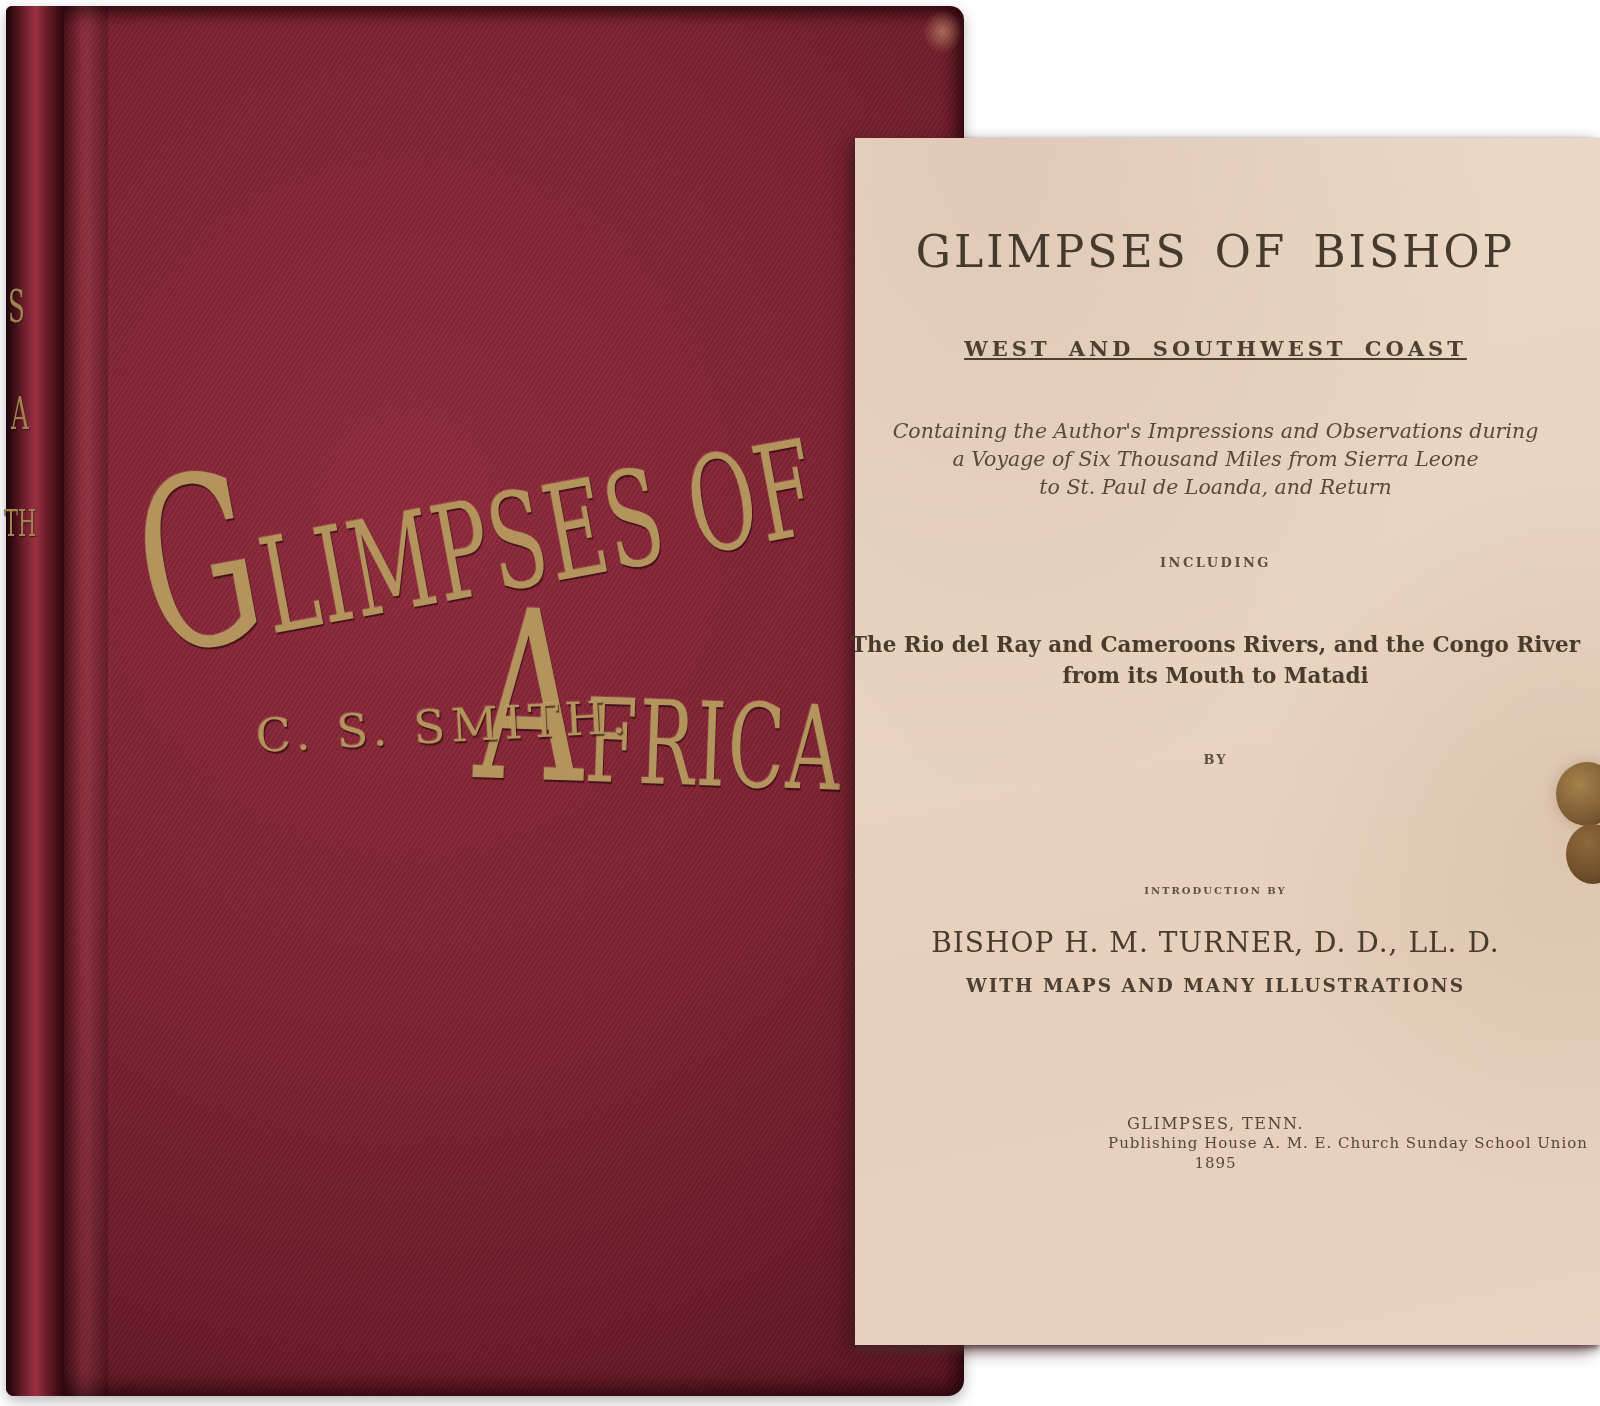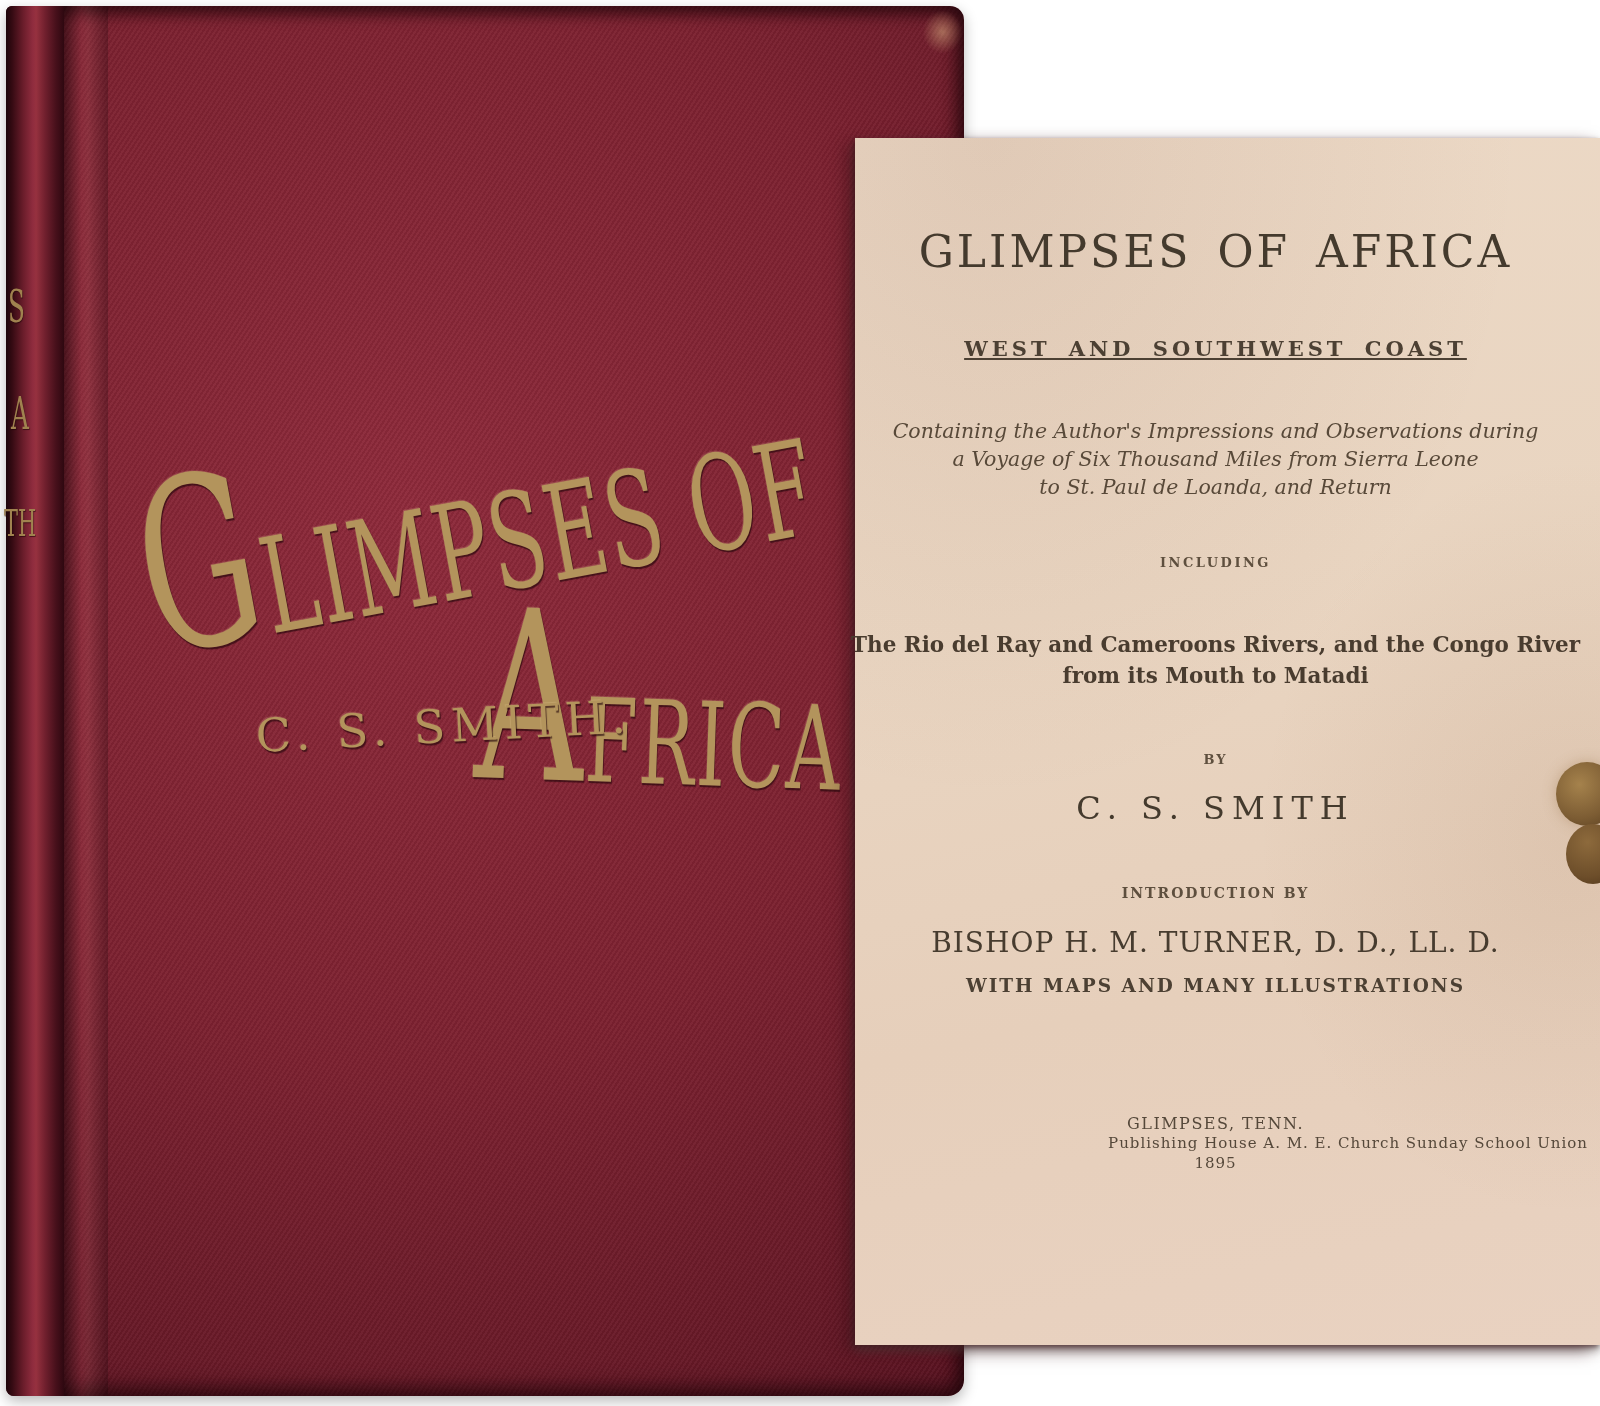--- a/index.html
+++ b/index.html
@@ -77,21 +77,21 @@
       0 5px 9px rgba(95,88,82,0.55);
   }
   .pg { position:absolute; left:-12px; width:745px; text-align:center; color:#4a3e32; }
   .pg-title     { top:88px;  font-size:44px;   letter-spacing:3px; word-spacing:9px; color:#443a2d; }
   .pg-subtitle  { top:198px; font-size:21px;   font-weight:bold; letter-spacing:4px; word-spacing:7px; color:#4c4033;text-decoration:underline; }
   .pg-desc      { top:279px; font-size:20.5px; font-style:italic; line-height:28px; color:#584939; }
   .pg-including { top:417px; font-size:13px;   font-weight:bold; letter-spacing:2.5px; color:#5e4f3e; }
   .pg-inctext   { top:491px; font-size:21.5px; font-weight:bold; line-height:31px; color:#493c2f; }
   .pg-by        { top:614px; font-size:13px;   font-weight:bold; letter-spacing:2px; color:#5e4f3e; }
   .pg-author    { top:651px; font-size:32px;   letter-spacing:7px; color:#443a2d; }
-  .pg-introby   { top:747px; font-size:14px;   font-weight:bold; letter-spacing:2px; color:#5e4f3e; }
+  .pg-introby   { top:747px; font-size:10px;   font-weight:bold; letter-spacing:2px; color:#5e4f3e; }
   .pg-bishop    { top:788px; font-size:28px;   letter-spacing:1px; color:#473c2f; }
   .pg-maps      { top:837px; font-size:18.5px; font-weight:bold; letter-spacing:2px; color:#4c4033; }
   .pg-city      { top:976px; font-size:16px;   letter-spacing:1.5px; color:#55483a; }
   .pg-publisher { top:996px; font-size:15px;   letter-spacing:1px;   color:#55483a;text-align:right; }
   .pg-year      { top:1016px;font-size:15px;   letter-spacing:1px;   color:#55483a; }
 
   
   .thumb-lobe { position:absolute; border-radius:50%; z-index:6; filter:blur(0.6px); }
   #thumb-lobe-1 {
     right:-18px; top:624px; width:62px; height:64px;
@@ -122,40 +122,39 @@
     </div>
 
     <div class="cover-line gold" id="cover-line2">
       <span class="initial">A</span><span>FRICA</span>
     </div>
 
     <div class="gold" id="cover-author">C. S. SMITH.</div>
   </div>
 
   <div class="page">
-    <div class="pg pg-title">GLIMPSES OF AFRICA</div>
+    <div class="pg pg-title">GLIMPSES OF BISHOP</div>
 
     <div class="pg pg-subtitle">WEST AND SOUTHWEST COAST</div>
 
     <div class="pg pg-desc">
       <div>Containing the Author's Impressions and Observations during</div>
       <div>a Voyage of Six Thousand Miles from Sierra Leone</div>
       <div>to St. Paul de Loanda, and Return</div>
     </div>
 
     <div class="pg pg-including">INCLUDING</div>
 
     <div class="pg pg-inctext">
       <div>The Rio del Ray and Cameroons Rivers, and the Congo River</div>
       <div>from its Mouth to Matadi</div>
     </div>
 
     <div class="pg pg-by">BY</div>
 
-    <div class="pg pg-author">C. S. SMITH</div>
 
     <div class="pg pg-introby">INTRODUCTION BY</div>
 
     <div class="pg pg-bishop">BISHOP H. M. TURNER, D. D., LL. D.</div>
 
     <div class="pg pg-maps">WITH MAPS AND MANY ILLUSTRATIONS</div>
 
     <div class="pg pg-city">GLIMPSES, TENN.</div>
     <div class="pg pg-publisher">Publishing House A. M. E. Church Sunday School Union</div>
     <div class="pg pg-year">1895</div>

